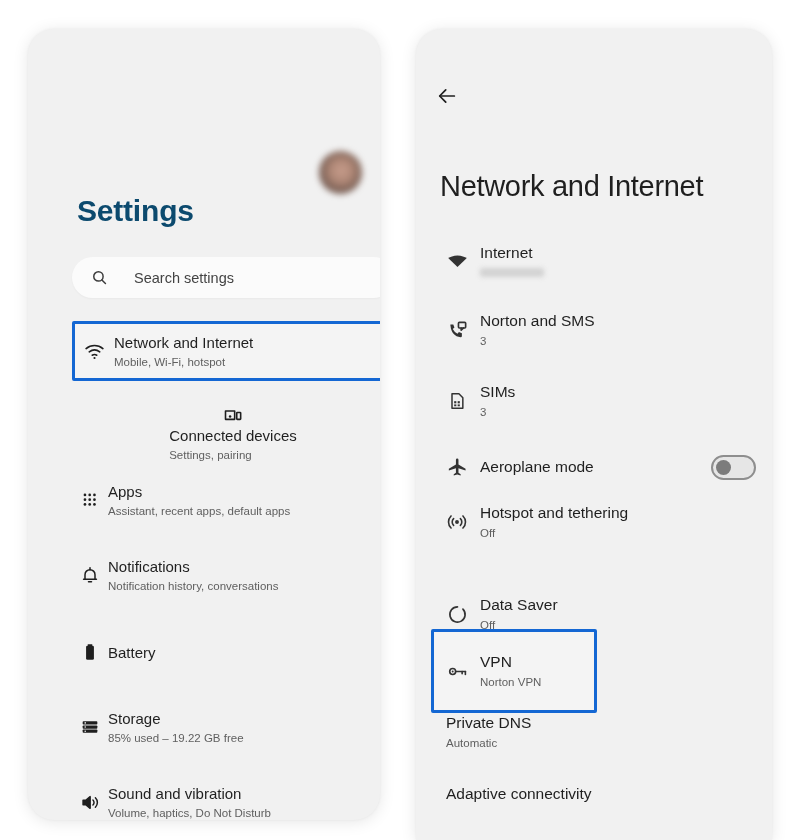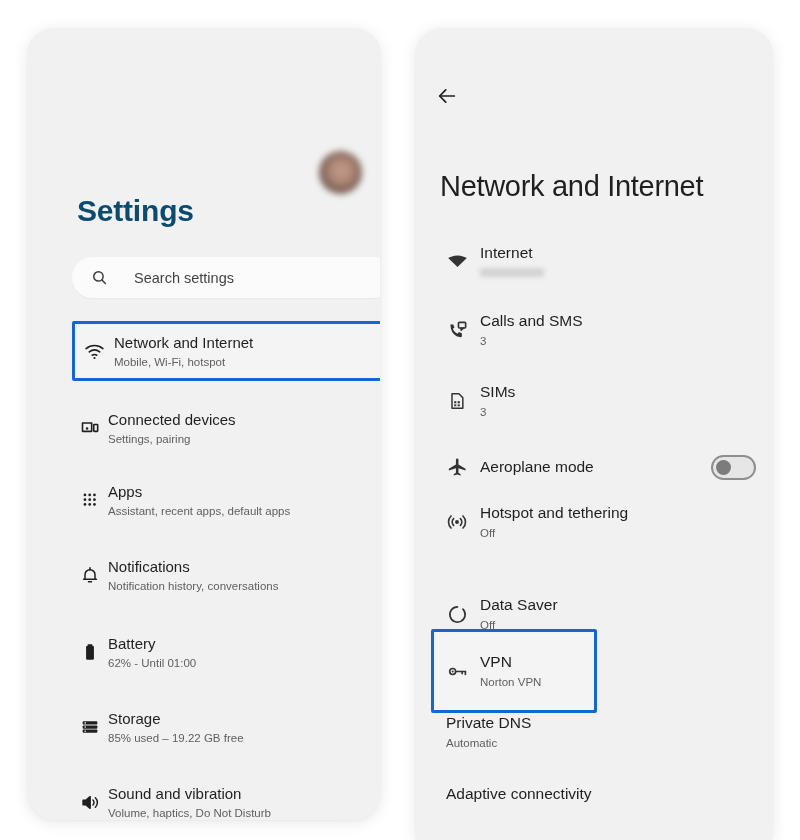--- a/index.html
+++ b/index.html
@@ -259,21 +259,21 @@
           <path d="M9.4 16.2 A5 5 0 0 1 14.6 16.2"></path>
           <circle cx="12" cy="19.4" r="1.25" fill="#1f1f1f" stroke="none"></circle>
         </svg>
       </span>
       <span class="txt">
         <span class="t-title">Network and Internet</span>
         <span class="t-sub">Mobile, Wi-Fi, hotspot</span>
       </span>
     </div>
 
-    <div class="row" style="top:377px; height:44px;">
+    <div class="row" style="top:377px; height:44px;flex-direction:column;">
       <span class="ico">
         <svg width="20" height="20" viewBox="0 0 24 24" fill="none" stroke="#1f1f1f" stroke-width="1.9" stroke-linejoin="round">
           <path d="M3 6 h11 v10 h-11 z"></path>
           <rect x="16.5" y="7.8" width="4.7" height="8.2" rx="0.7"></rect>
           <circle cx="8.5" cy="12.6" r="1.5" fill="#1f1f1f" stroke="none"></circle>
         </svg>
       </span>
       <span class="txt">
         <span class="t-title">Connected devices</span>
         <span class="t-sub">Settings, pairing</span>
@@ -317,21 +317,20 @@
 
     <div class="row" style="top:601px; height:44px;">
       <span class="ico">
         <svg width="20" height="20" viewBox="0 0 24 24" fill="#1f1f1f">
           <rect x="9.1" y="2.6" width="5.8" height="2.1" rx="0.7"></rect>
           <rect x="7.3" y="4.4" width="9.4" height="17" rx="1.7"></rect>
         </svg>
       </span>
       <span class="txt">
         <span class="t-title">Battery</span>
-        <span class="t-sub">62% - Until 01:00</span>
       </span>
     </div>
 
     <div class="row" style="top:676px; height:44px;">
       <span class="ico">
         <svg width="20" height="20" viewBox="0 0 24 24" fill="#1f1f1f">
           <rect x="3.2" y="5.1" width="17.6" height="3.9" rx="0.9"></rect>
           <rect x="3.2" y="10.1" width="17.6" height="3.9" rx="0.9"></rect>
           <rect x="3.2" y="15.1" width="17.6" height="3.9" rx="0.9"></rect>
           <circle cx="6.3" cy="7.05" r="0.95" fill="#f1f1f1"></circle>
@@ -387,21 +386,21 @@
   <div class="rrow" style="top:308px; height:44px;">
     <span class="ico">
       <svg width="21" height="21" viewBox="0 0 24 24" fill="none" stroke="#333333" stroke-width="1.9" stroke-linecap="round" stroke-linejoin="round">
         <path d="M4 5.2 h3.2 l1.3 3.4 -1.9 1.6 a12 12 0 0 0 5.4 5.4 l1.6 -1.9 3.4 1.3 v3.2
                  a1.4 1.4 0 0 1 -1.5 1.4 C8.9 19.2 4.6 14.2 4 6.6 A1.4 1.4 0 0 1 4 5.2 z" fill="#333333" stroke="none"></path>
         <rect x="13.1" y="2.7" width="8.2" height="6.4" rx="1.1"></rect>
         <path d="M16.2 9.1 v2.5 l2.7 -2.5"></path>
       </svg>
     </span>
     <span class="txt">
-      <span class="t-title">Calls and SMS</span>
+      <span class="t-title">Norton and SMS</span>
       <span class="t-sub">3</span>
     </span>
   </div>
 
   <div class="rrow" style="top:379px; height:44px;">
     <span class="ico">
       <svg width="20" height="20" viewBox="0 0 24 24" fill="none" stroke="#333333" stroke-width="1.8" stroke-linejoin="round">
         <path d="M6 3.3 h8.3 L19 8 v12.7 H6 z"></path>
         <rect x="8.6" y="12.2" width="2.6" height="2.6" fill="#333333" stroke="none"></rect>
         <rect x="12.8" y="12.2" width="2.6" height="2.6" fill="#333333" stroke="none"></rect>

